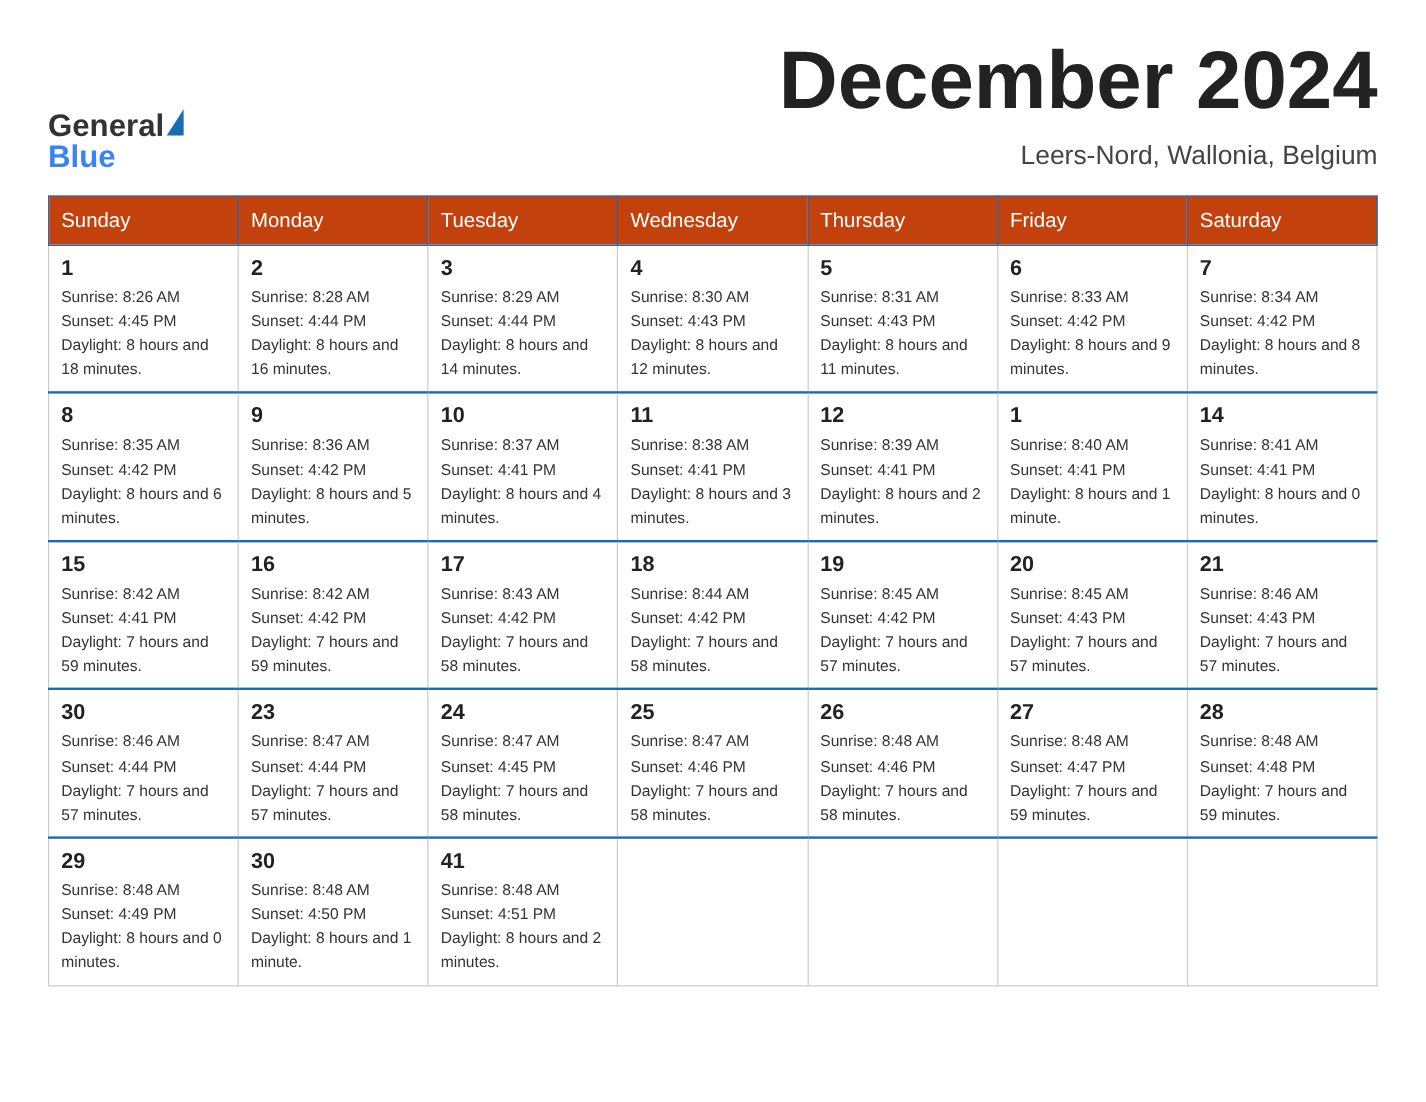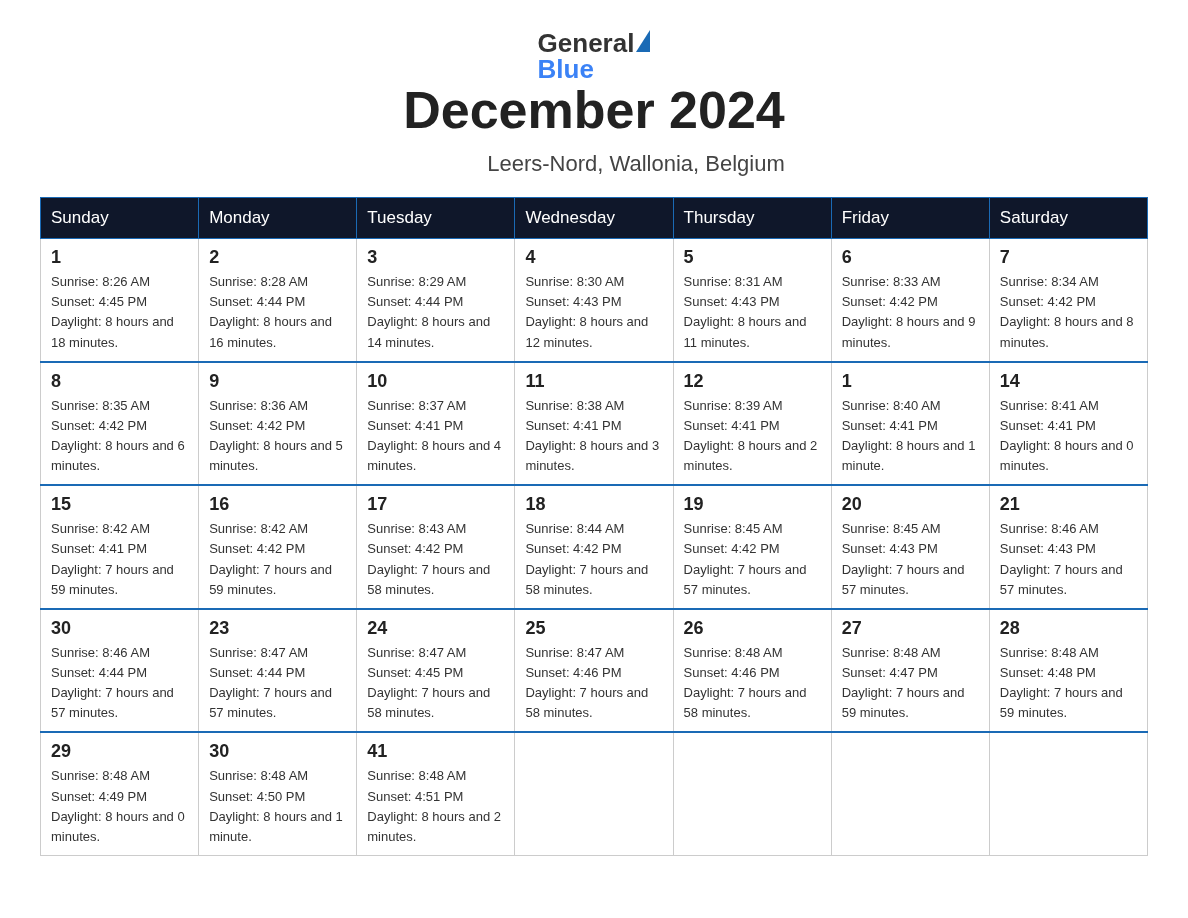--- a/index.html
+++ b/index.html
@@ -6,23 +6,22 @@
     body {
       font-family: Arial, sans-serif;
       background: #fff;
       padding: 30px 40px;
       width: 1188px;
       min-height: 918px;
     }
     .header-area {
       display: flex;
       justify-content: space-between;
-      align-items: center;
+      align-items: flex-end;
       margin-bottom: 20px;
-      flex-direction: column;
     }
     .logo {
       display: flex;
       align-items: center;
       gap: 4px;
     }
     .logo-text-general {
       font-size: 26px;
       font-weight: bold;
       color: #333;
@@ -38,37 +37,37 @@
       border-left: 14px solid transparent;
       border-right: 0px solid transparent;
       border-bottom: 22px solid #1a6ab5;
       margin-left: 2px;
       margin-top: -4px;
     }
     .title-area {
       text-align: right;
     }
     .month-title {
-      font-size: 52px;
+      font-size: 68px;
       font-weight: bold;
       color: #222;
       line-height: 1.1;
     }
     .location-title {
       font-size: 22px;
       color: #444;
       margin-top: 12px;
     }
     .calendar-table {
       width: 100%;
       border-collapse: collapse;
       table-layout: fixed;
     }
     .calendar-table thead tr th {
-      background-color: #0f172a;
+      background-color: #c2410c;
       color: #fff;
       font-size: 17px;
       font-weight: normal;
       padding: 10px 10px;
       text-align: left;
       border: 1px solid #1a6ab5;
     }
     .calendar-table tbody tr td {
       vertical-align: top;
       padding: 8px 10px;

